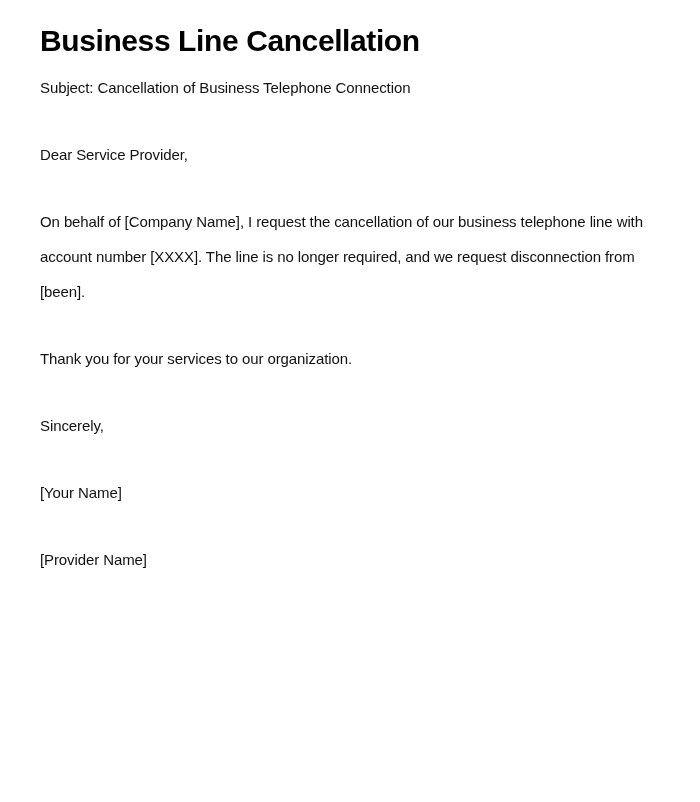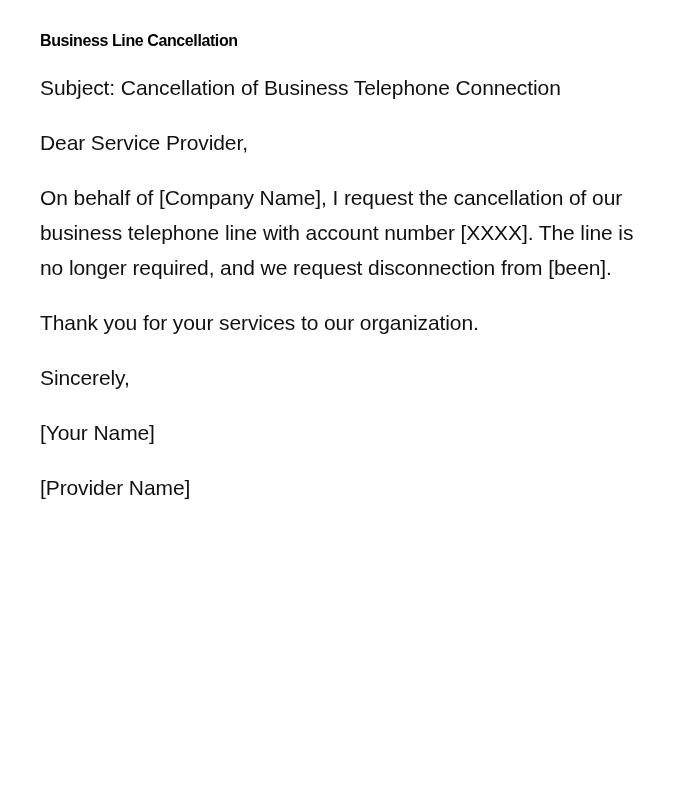--- a/index.html
+++ b/index.html
@@ -3,28 +3,28 @@
 <meta charset="utf-8">
 <style>
   html, body { margin: 0; padding: 0; background: #ffffff; }
   body {
     width: 700px; height: 802px; overflow: hidden;
     font-family: "Liberation Sans", sans-serif;
     color: #111111;
   }
   .doc { position: relative; padding: 24px 40px 0 40px; }
   h1 {
-    margin: 0; font-size: 16px; font-weight: bold; letter-spacing: -0.4px;
+    margin: 0; font-size: 30px; font-weight: bold; letter-spacing: -0.4px;
     line-height: 34px; color: #000;
   }
   p {
-    margin: 0; font-size: 21px; line-height: 35px; letter-spacing: -0.1px;
+    margin: 0; font-size: 15px; line-height: 35px; letter-spacing: -0.1px;
   }
   .subject { margin-top: 12px; }
-  .gap { margin-top: 20px; }
+  .gap { margin-top: 32px; }
 </style>
 </head>
 <body>
 
 <div class="doc">
   <h1>Business Line Cancellation</h1>
   <p class="subject">Subject: Cancellation of Business Telephone Connection</p>
   <p class="gap">Dear Service Provider,</p>
   <p class="gap">On behalf of [Company Name], I request the cancellation of our business telephone line with account number [XXXX]. The line is no longer required, and we request disconnection from [been].</p>
   <p class="gap">Thank you for your services to our organization.</p>

